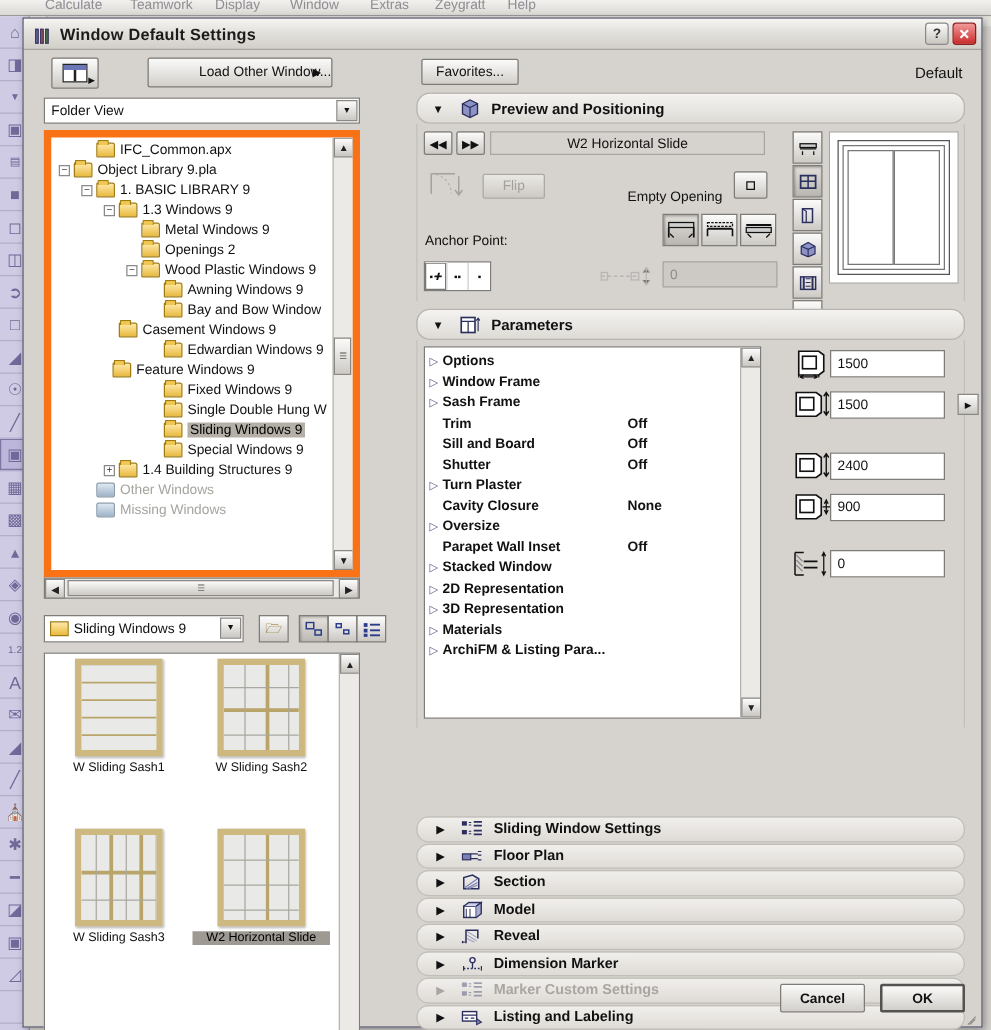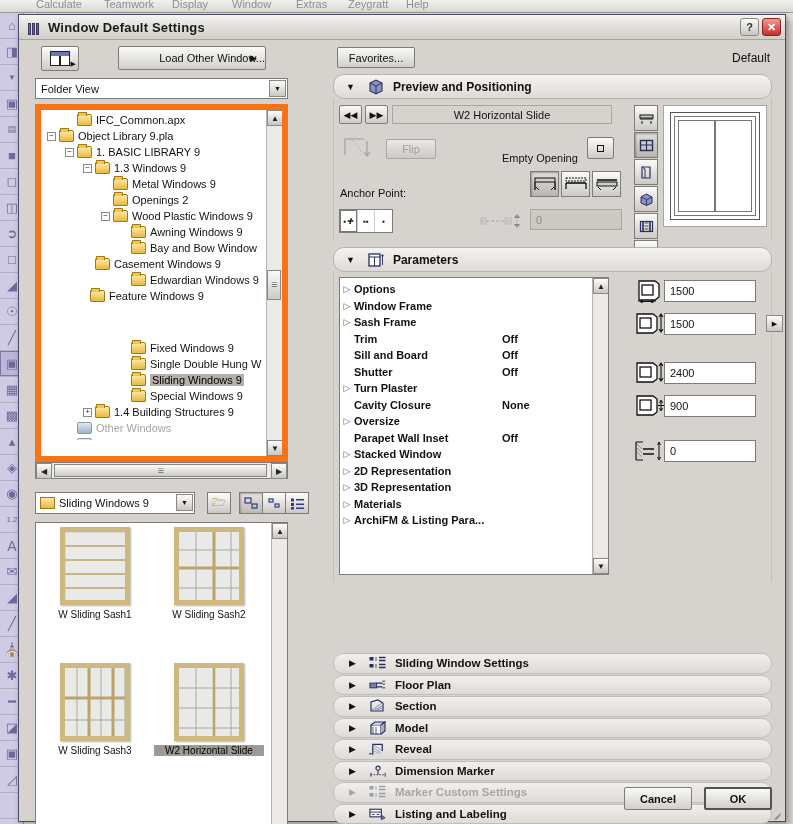--- a/index.html
+++ b/index.html
@@ -561,21 +561,21 @@
               <div class="trow" style="padding-left: 78px;">
                 <span class="exp none"></span>
                 <span class="folder"></span>
                 <span class="tlabel">Edwardian Windows 9</span>
               </div>
               <div class="trow" style="padding-left: 37px;">
                 <span class="exp none"></span>
                 <span class="folder"></span>
                 <span class="tlabel">Feature Windows 9</span>
               </div>
-              <div class="trow" style="padding-left: 78px; margin-top: 36px;">
+              <div class="trow" style="padding-left: 78px;">
                 <span class="exp none"></span>
                 <span class="folder"></span>
                 <span class="tlabel">Fixed Windows 9</span>
               </div>
               <div class="trow" style="padding-left: 78px;">
                 <span class="exp none"></span>
                 <span class="folder"></span>
                 <span class="tlabel">Single Double Hung W</span>
               </div>
               <div class="trow" style="padding-left: 78px;">

